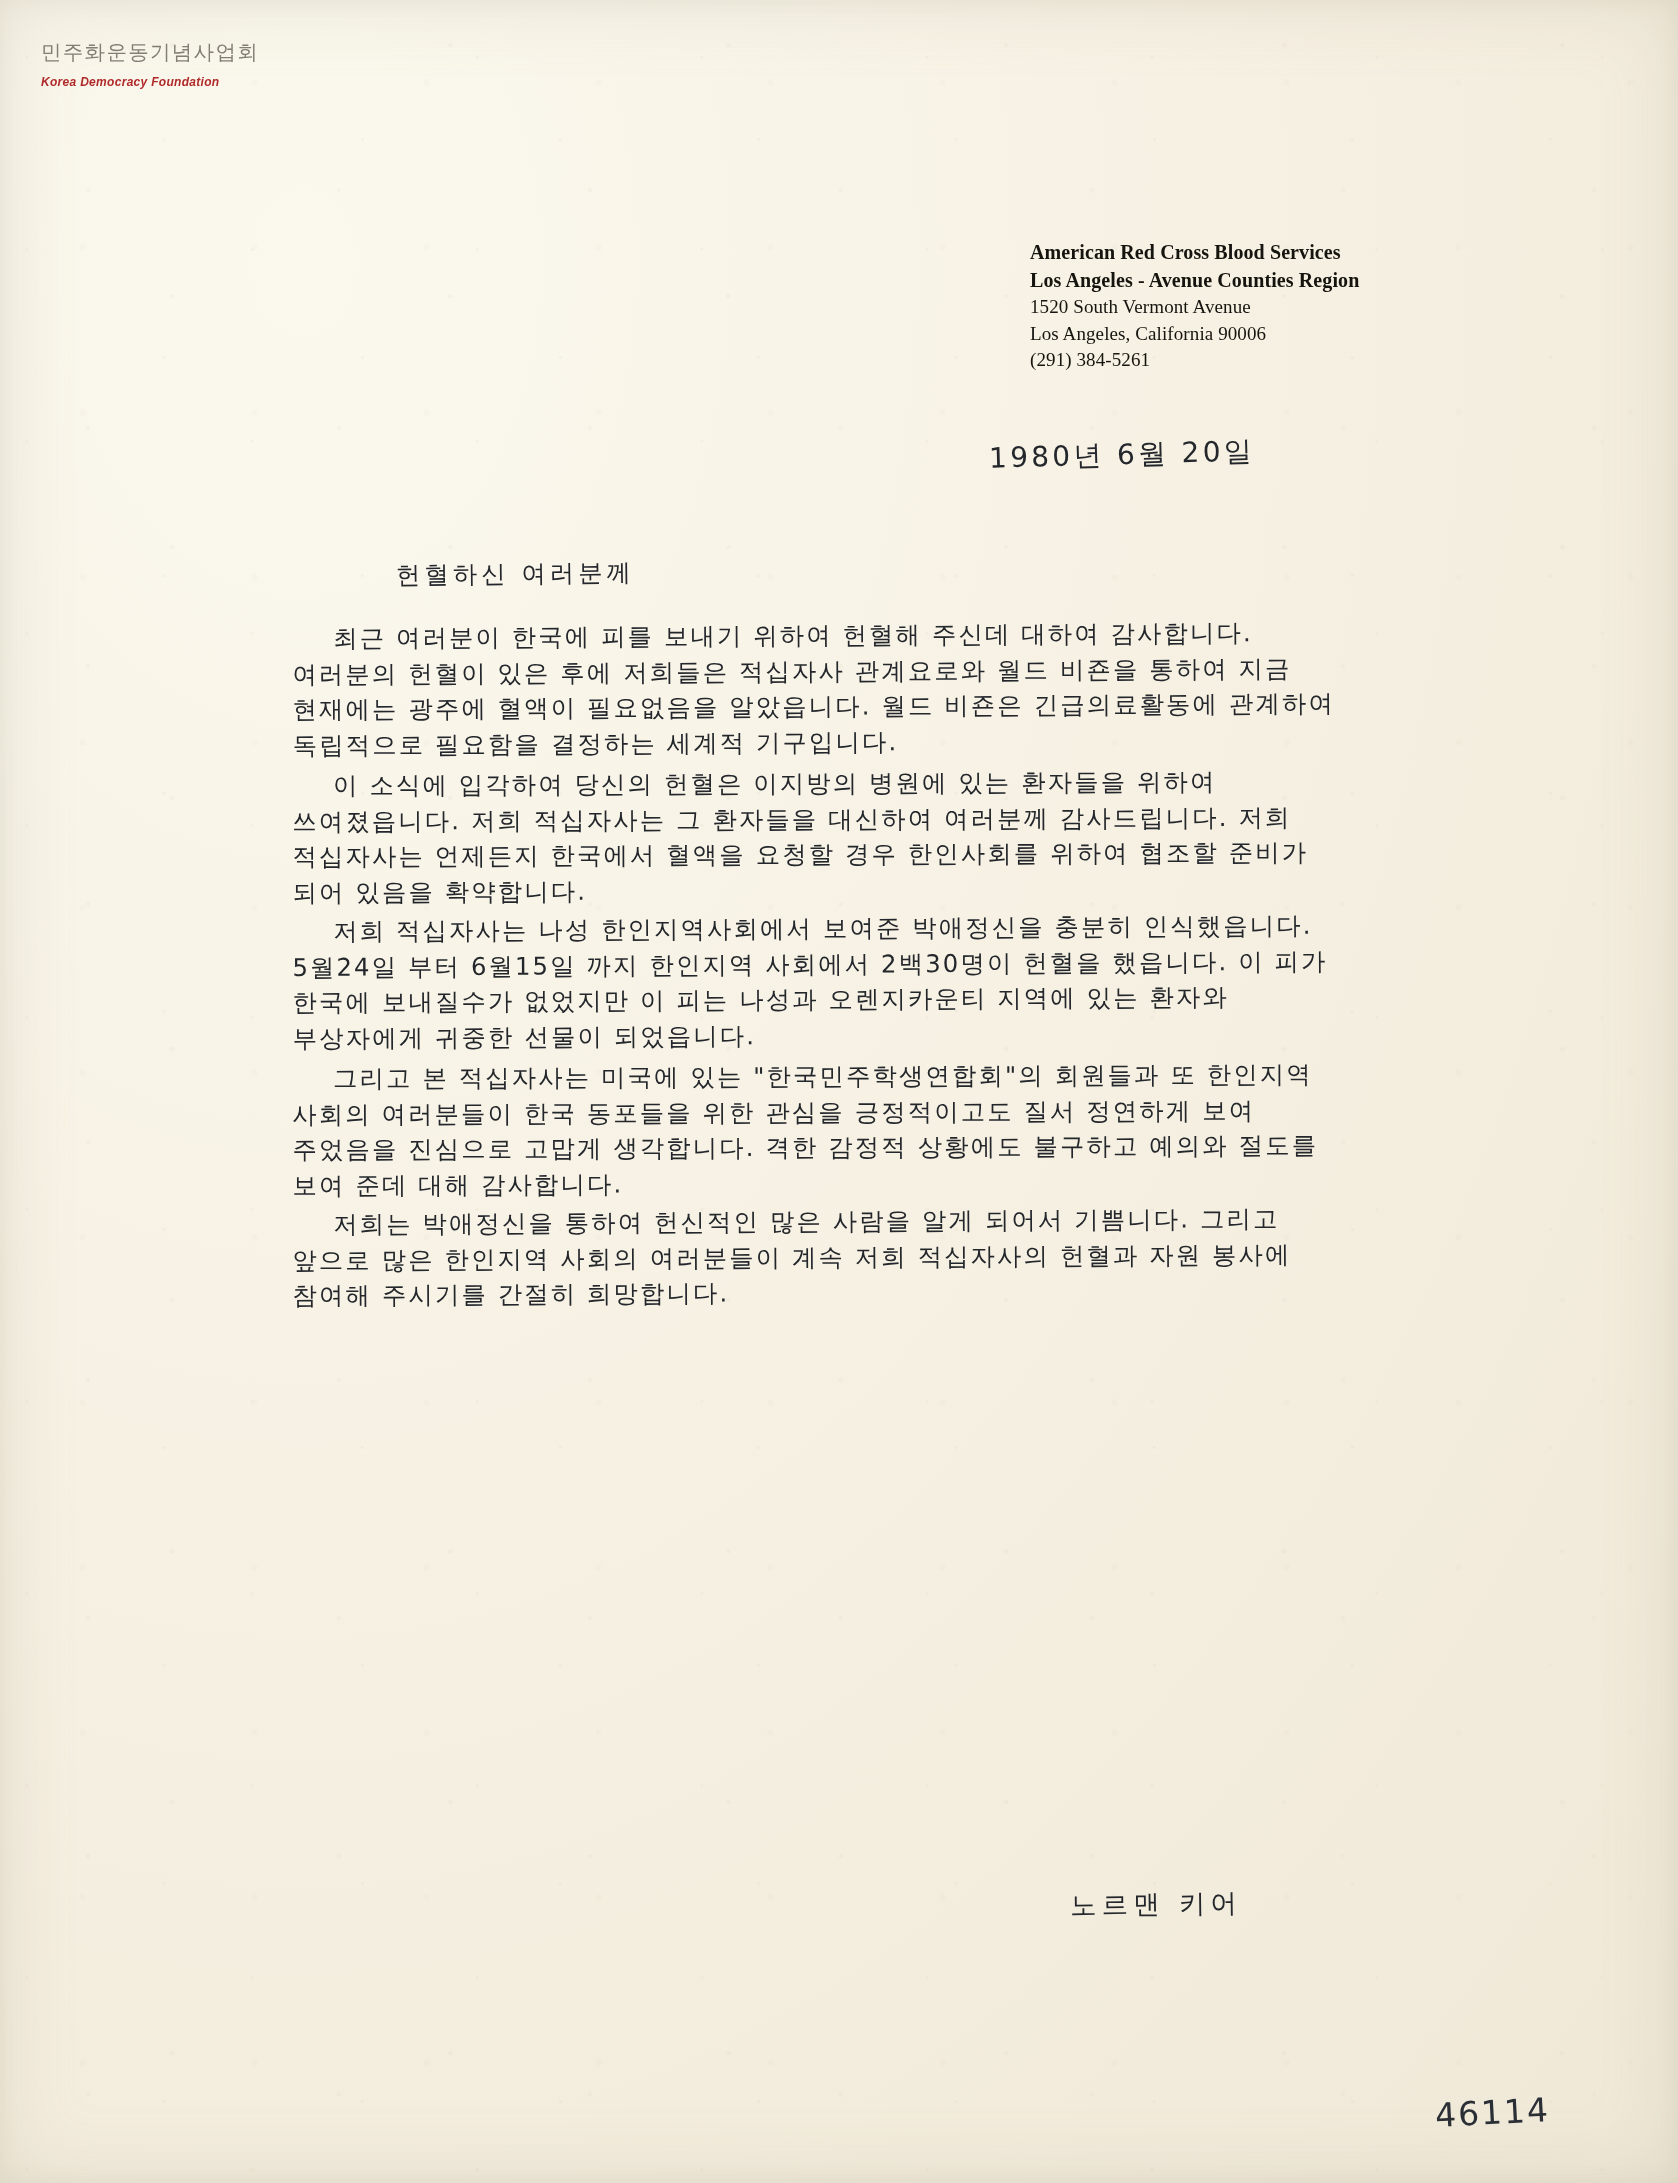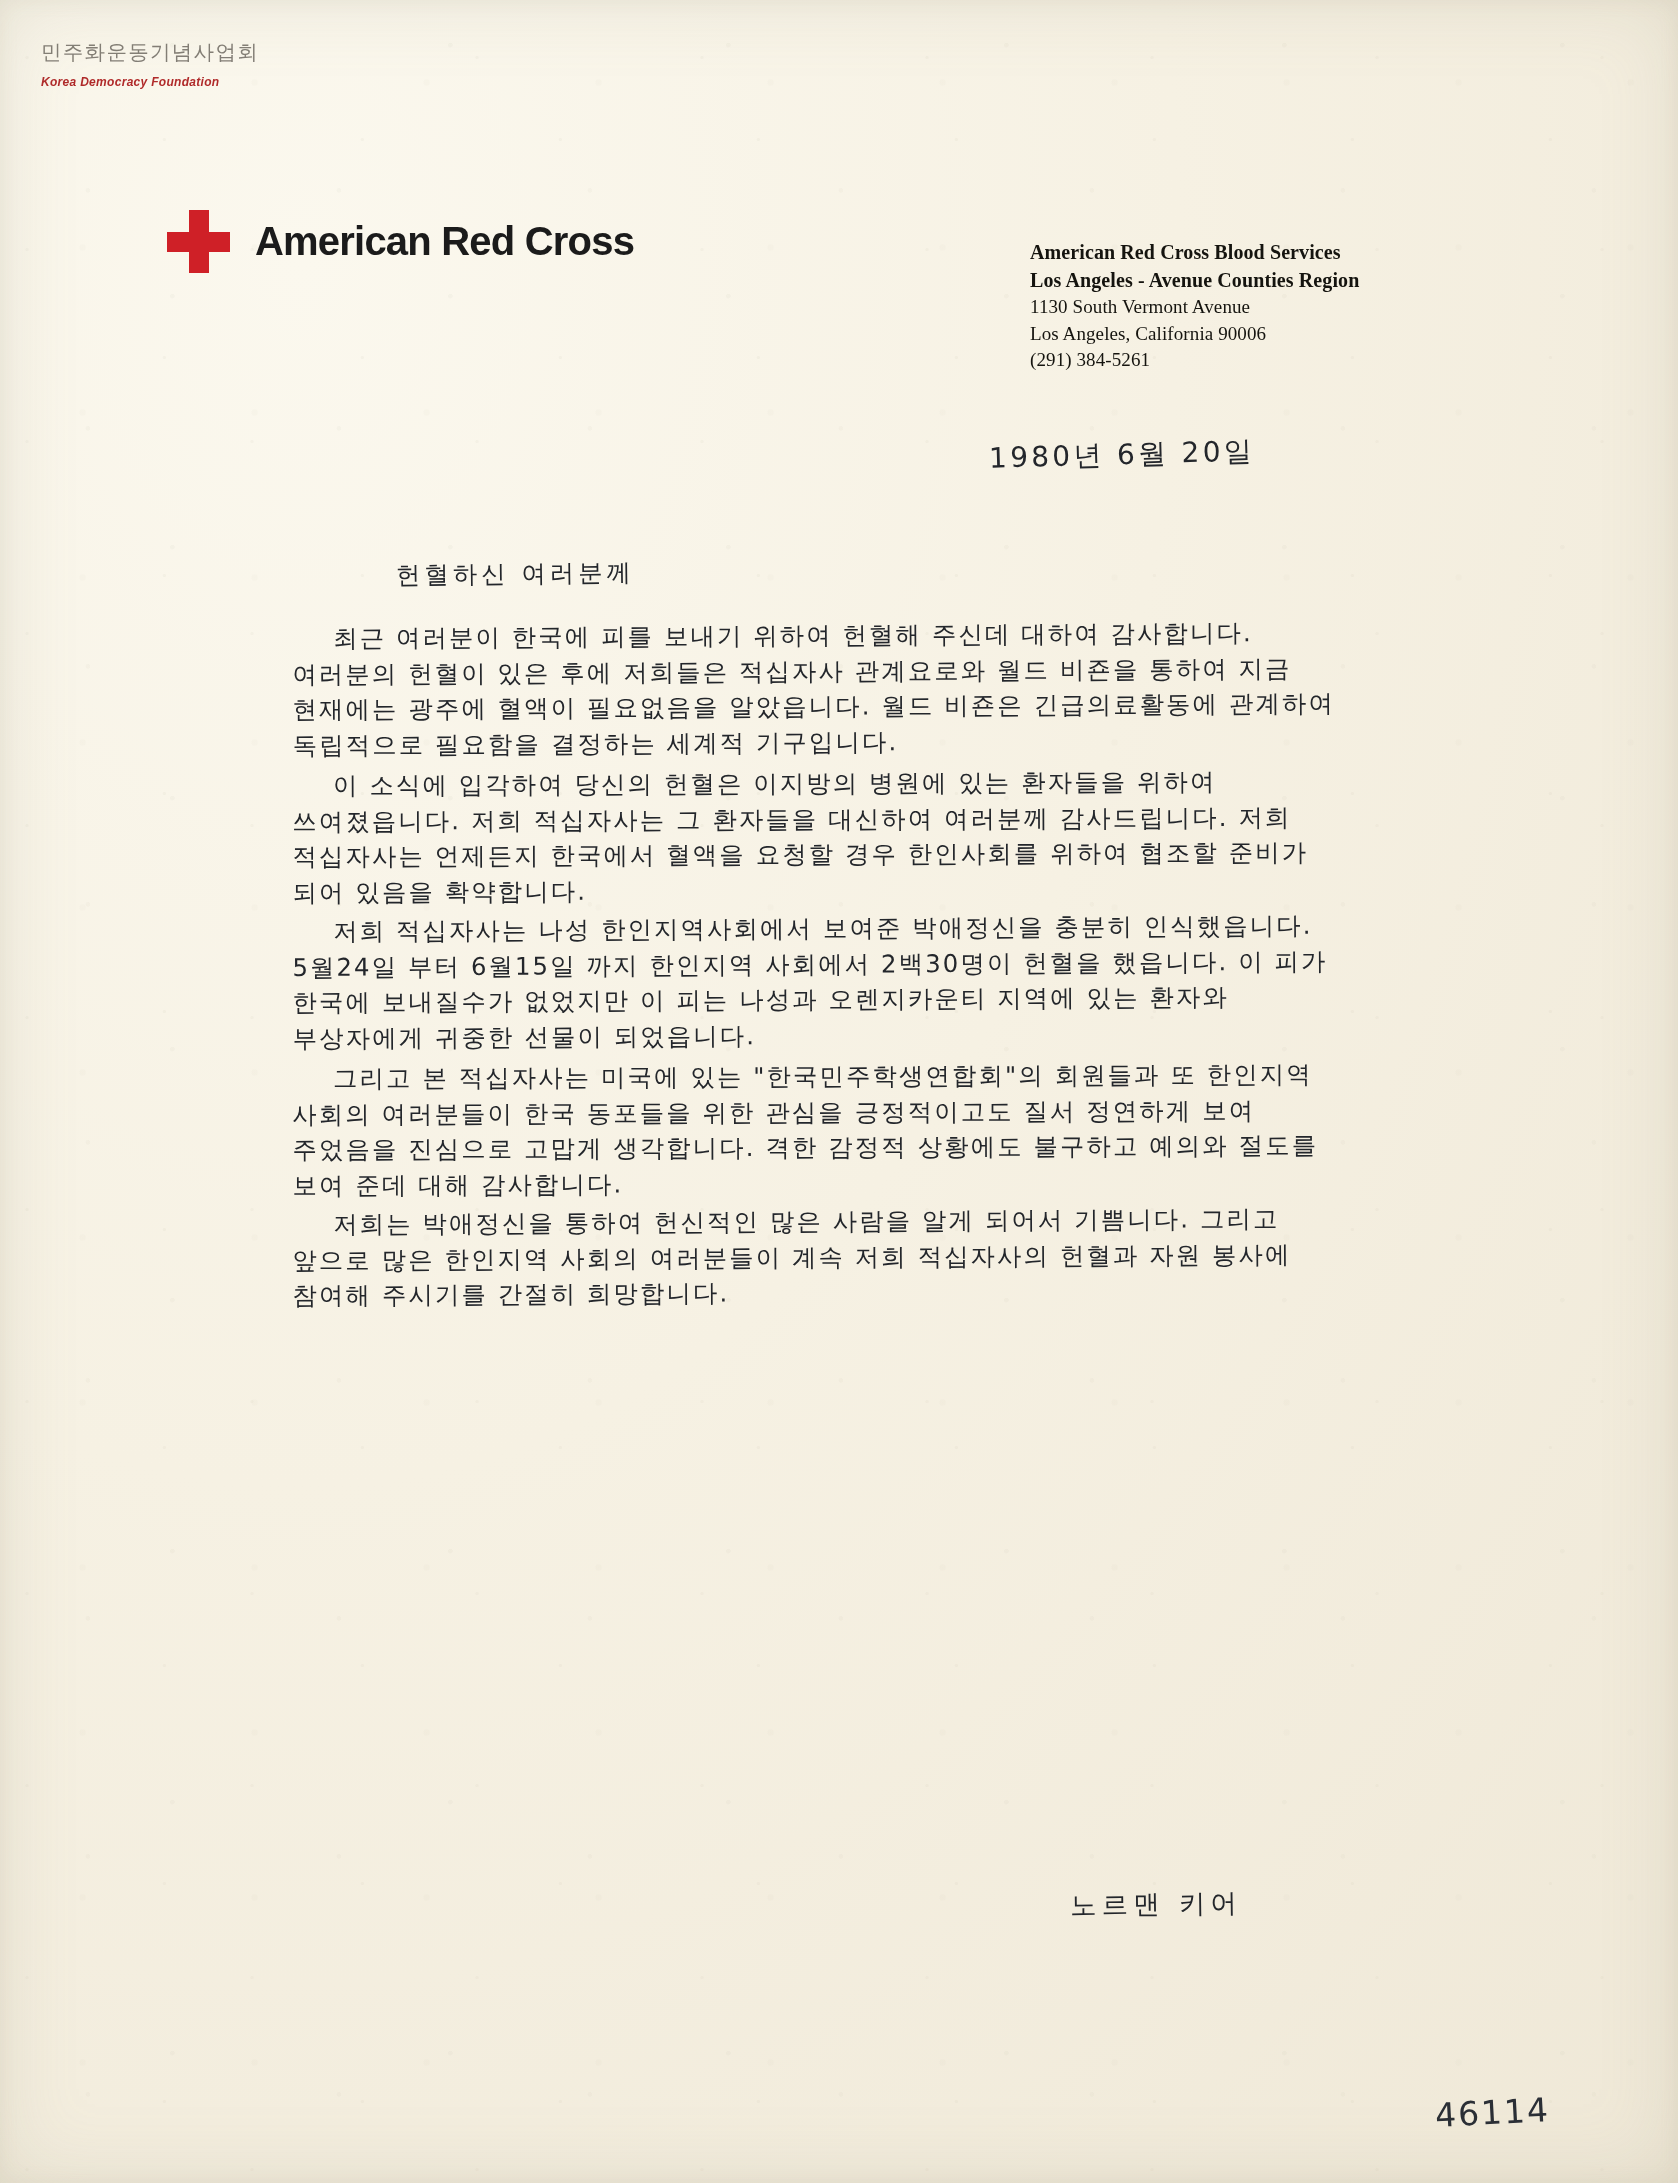--- a/index.html
+++ b/index.html
@@ -192,32 +192,25 @@
 
 <div class="page">
 
   <div class="grain"></div>
 
   <div class="kdf-stamp">
     <div class="kdf-ko">민주화운동기념사업회</div>
     <div class="kdf-en">Korea Democracy Foundation</div>
   </div>
 
-  <div class="letterhead">
-    <div class="arc-cross">
-      <div class="bar h"></div>
-      <div class="bar v"></div>
-    </div>
-    <div class="arc-name">American Red Cross</div>
-  </div>
 
   <div class="address-block">
     <div class="strong">American Red Cross Blood Services</div>
     <div class="strong">Los Angeles - Avenue Counties Region</div>
-    <div class="plain">1130 South Vermont Avenue</div>
+    <div class="plain">1520 South Vermont Avenue</div>
     <div class="plain">Los Angeles, California 90006</div>
     <div class="plain">(291) 384-5261</div>
   </div>
 
   <div class="hand hw-date">1980년 6월 20일</div>
 
   <div class="hand hw-salutation">헌혈하신 여러분께</div>
 
   <div class="body-text">
     <p class="para">최근 여러분이 한국에 피를 보내기 위하여 헌혈해 주신데 대하여 감사합니다. 여러분의 헌혈이 있은 후에 저희들은 적십자사 관계요로와 월드 비죤을 통하여 지금 현재에는 광주에 혈액이 필요없음을 알았읍니다. 월드 비죤은 긴급의료활동에 관계하여 독립적으로 필요함을 결정하는 세계적 기구입니다.</p>

